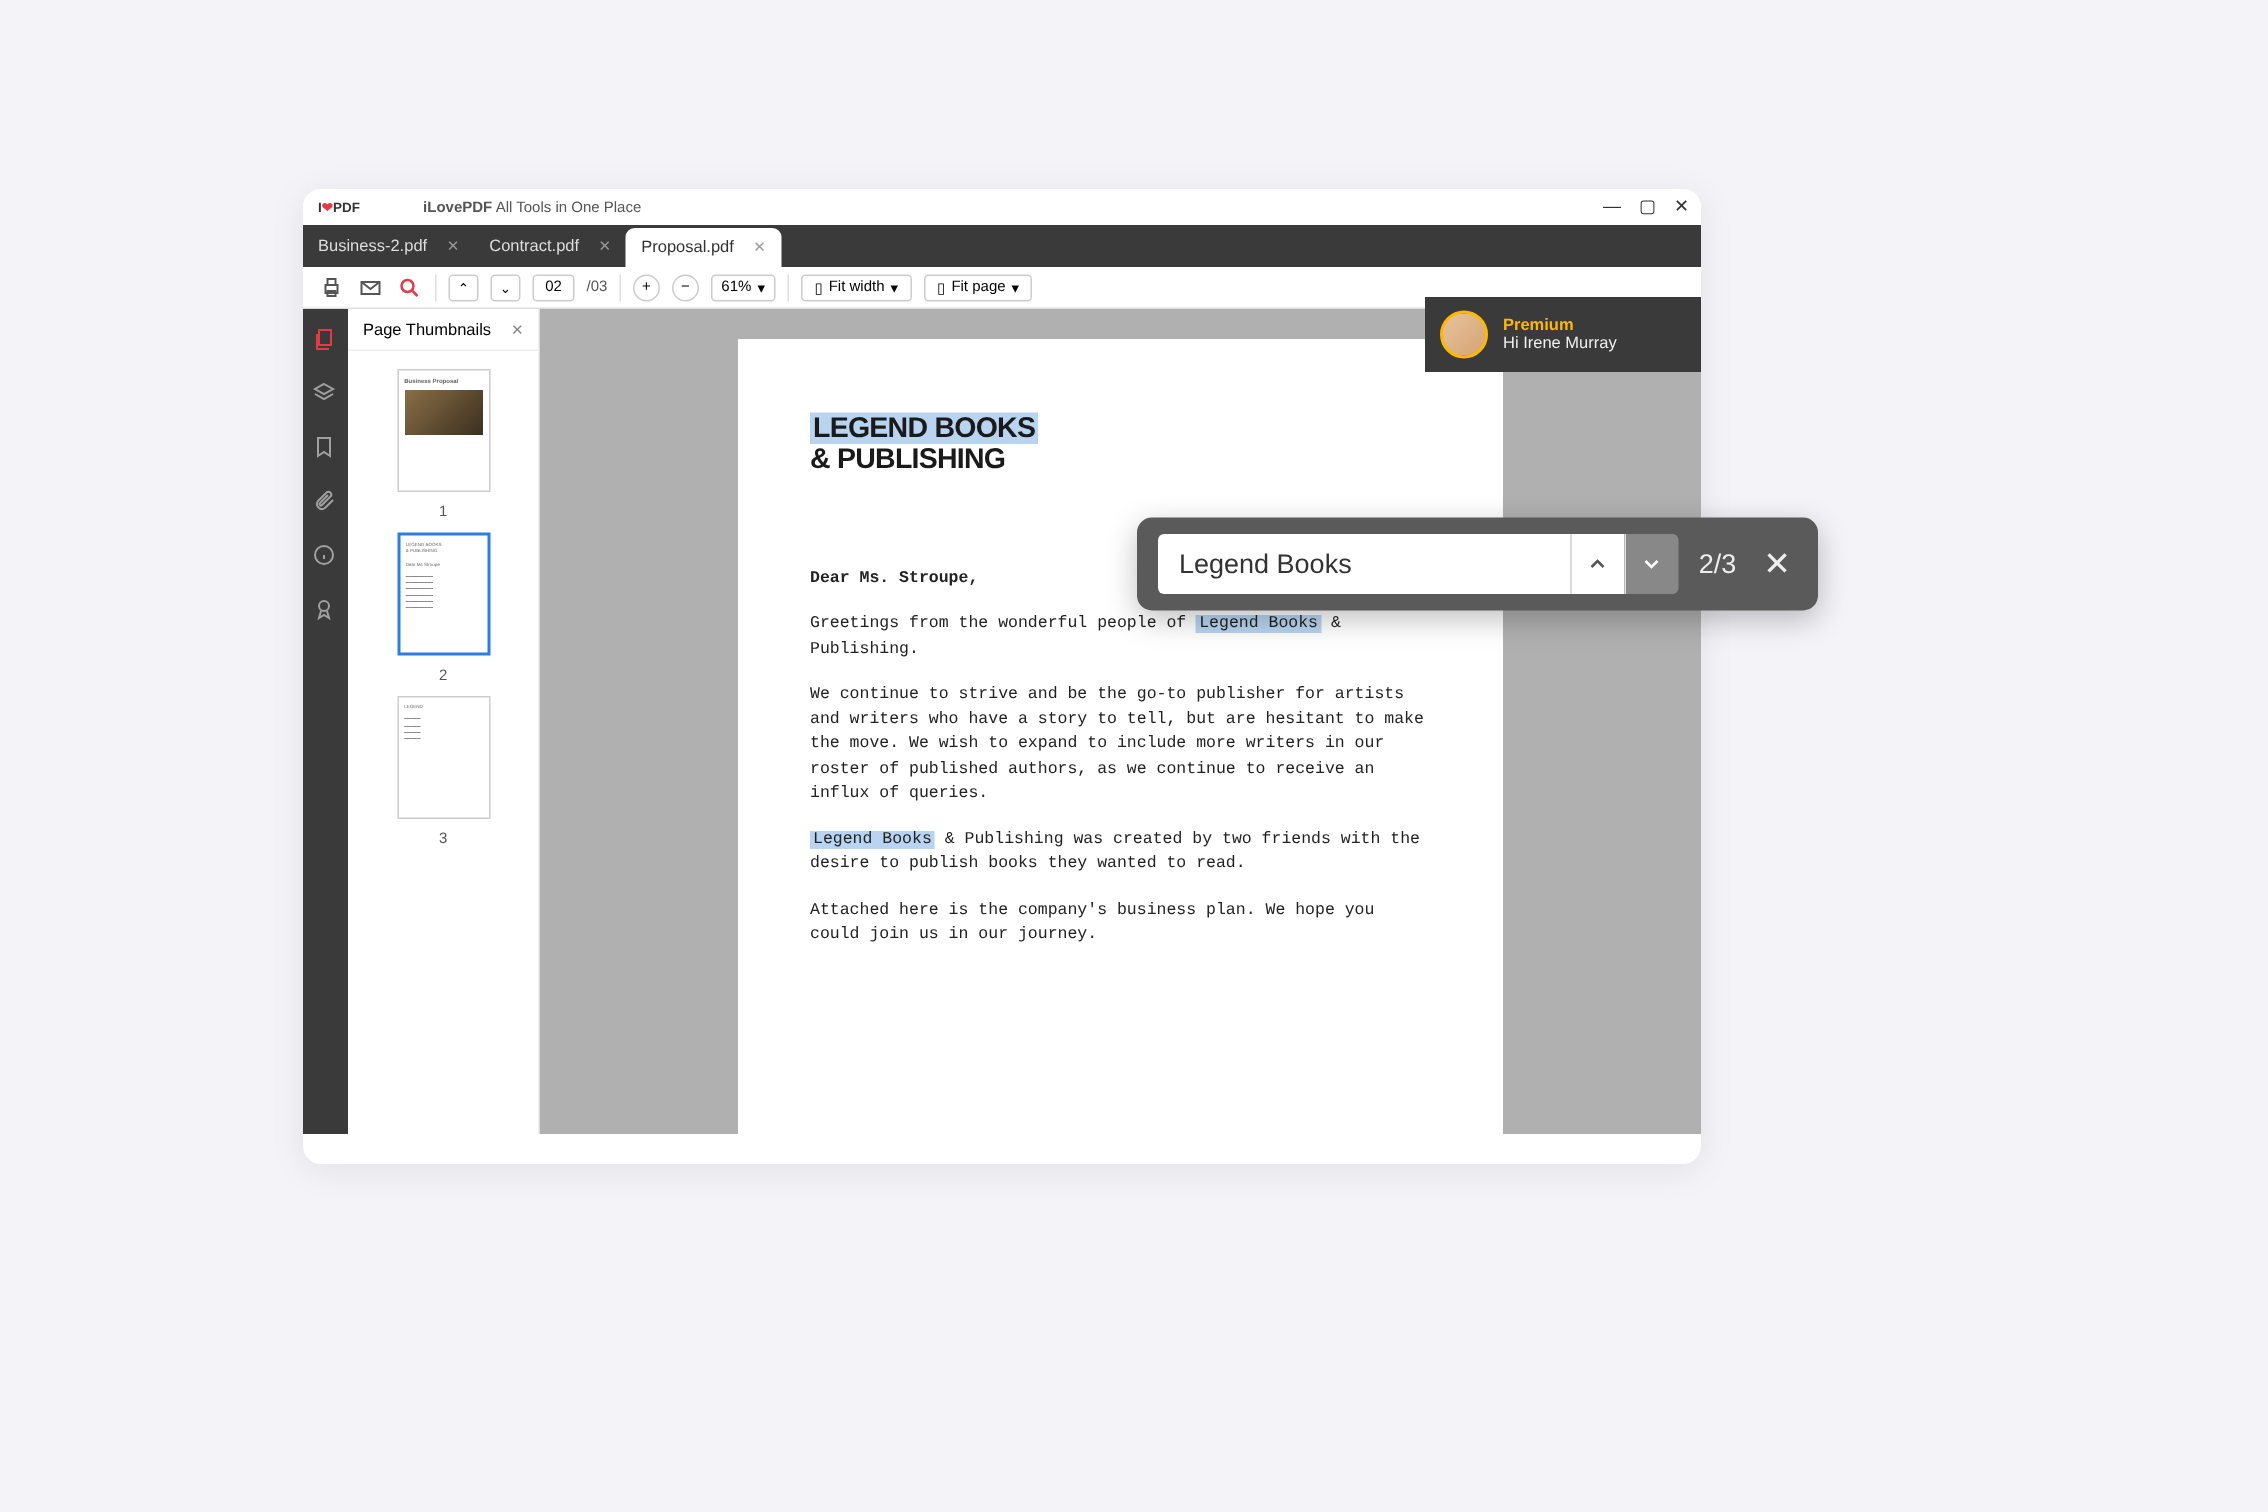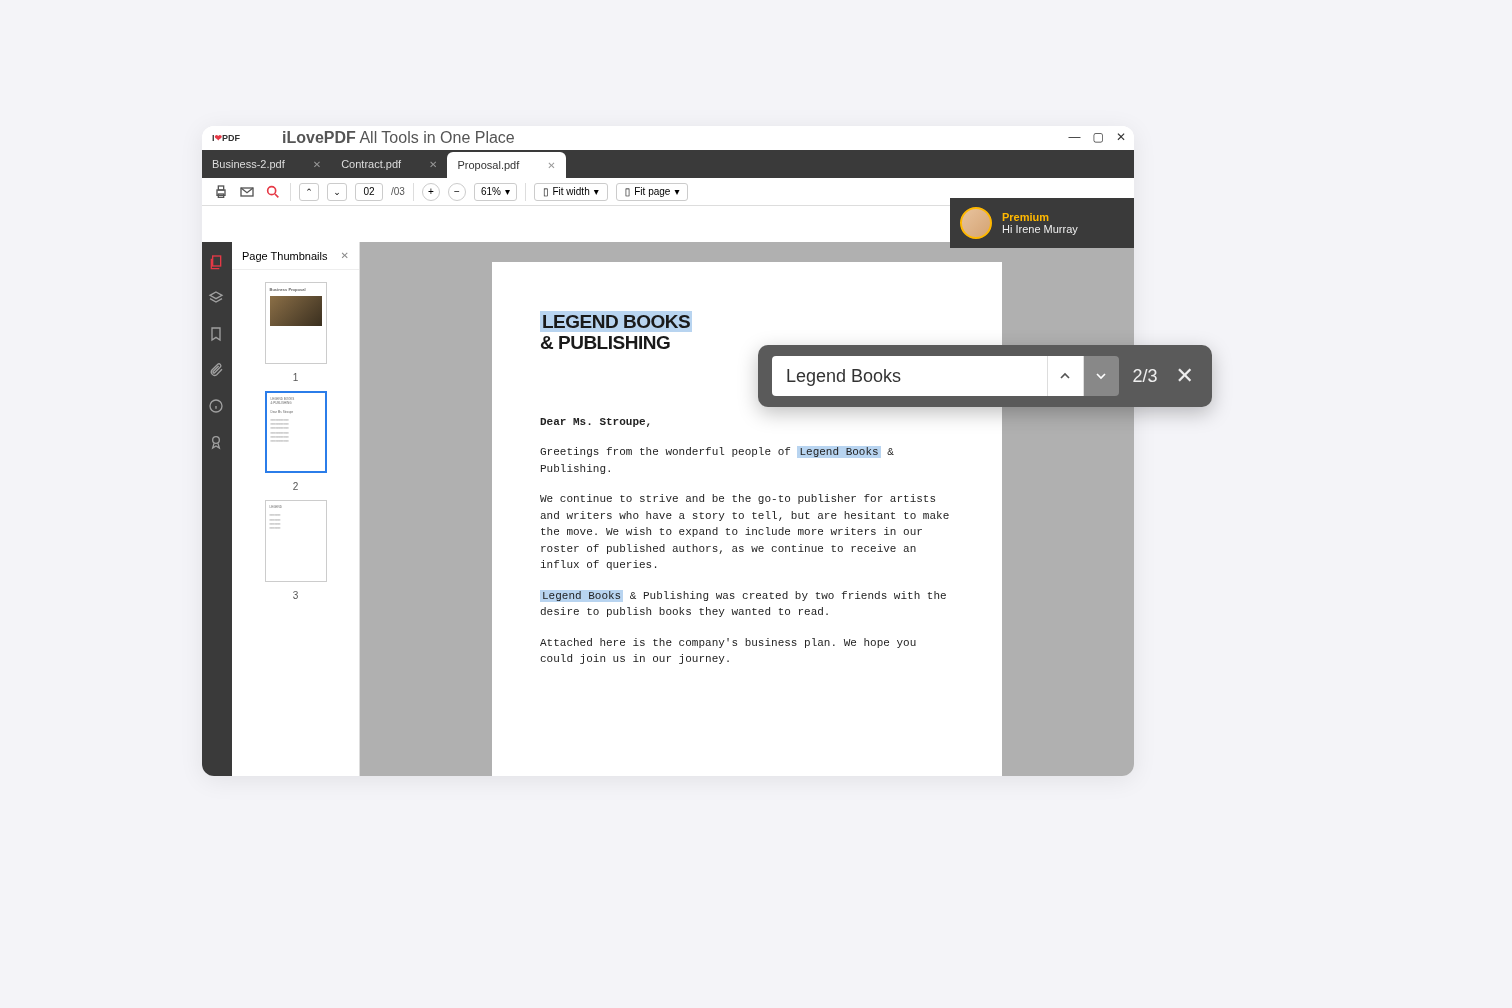--- a/index.html
+++ b/index.html
@@ -31,21 +31,21 @@
   gap: 36px;
 }
 .logo {
   font-size: 9px;
   font-weight: bold;
   color: #333;
   margin-right: 6px;
 }
 .logo .heart { color: #e63946; }
 .title-text {
-  font-size: 16px;
+  font-size: 10px;
   color: #555;
 }
 .window-controls {
   position: absolute;
   right: 8px;
   top: 4px;
   display: flex;
   gap: 12px;
   font-size: 12px;
 }
@@ -65,21 +65,21 @@
   background: #3a3a3a;
   display: flex;
   align-items: stretch;
 }
 .tab {
   display: flex;
   align-items: center;
   padding: 0 10px;
   font-size: 11px;
   color: #ddd;
-  gap: 28px;
+  gap: 13px;
   cursor: pointer;
 }
 .tab.active {
   background: #fff;
   color: #333;
   border-radius: 6px 6px 0 0;
   margin-top: 2px;
 }
 .tab .close { font-size: 10px; color: #999; cursor: pointer; }
 .user-area {
@@ -171,21 +171,20 @@
   padding: 0 8px;
   font-size: 10px;
   display: flex;
   align-items: center;
   gap: 4px;
   cursor: pointer;
 }
 .content {
   display: flex;
   height: calc(100% - 100px);
-  margin-top: 36px;
 }
 .side-rail {
   width: 30px;
   background: #3a3a3a;
   display: flex;
   flex-direction: column;
   align-items: center;
   padding-top: 12px;
   gap: 18px;
 }

